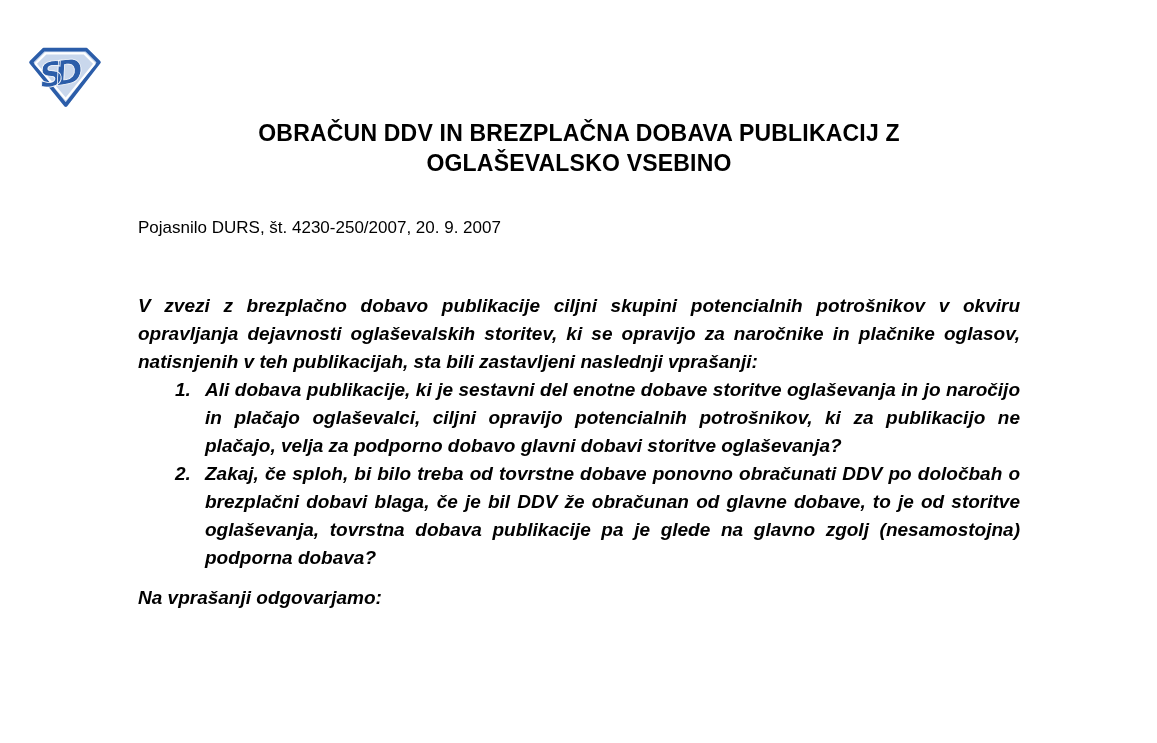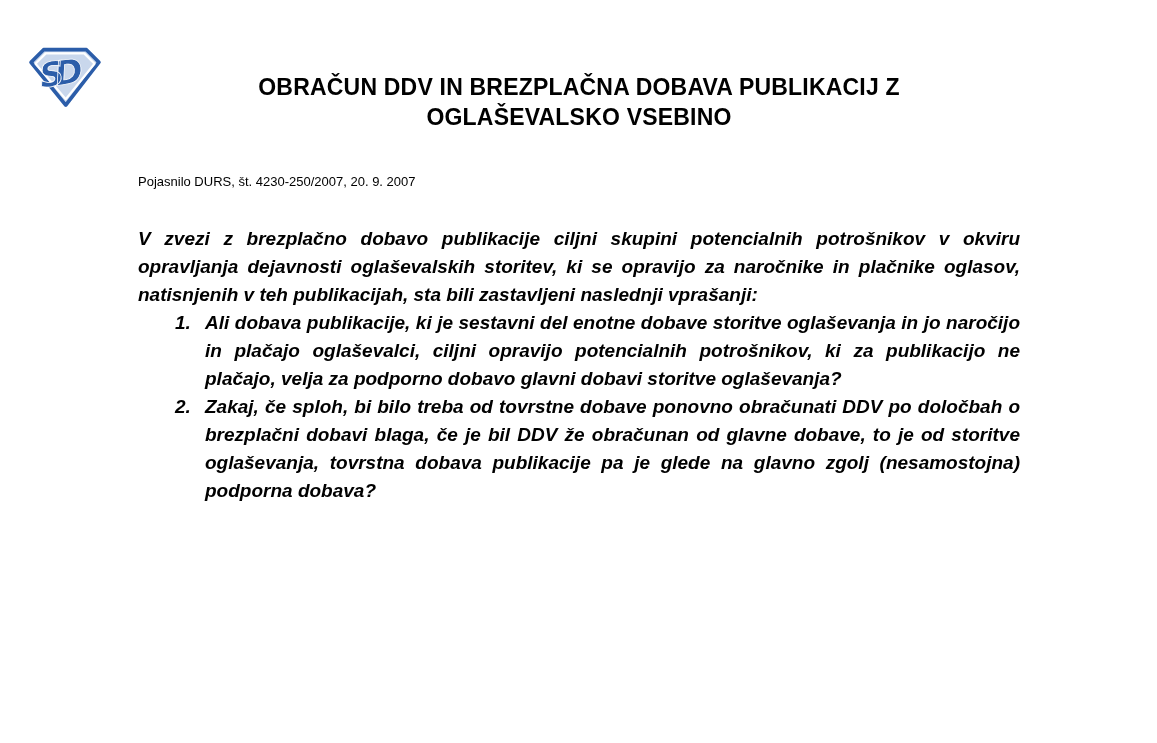--- a/index.html
+++ b/index.html
@@ -14,45 +14,45 @@
   }
   .logo {
     position: absolute;
     left: 28px;
     top: 46px;
     width: 74px;
     height: 62px;
   }
   .logo svg { display: block; width: 100%; height: 100%; }
   .content {
-    padding: 72px 137px 0 138px;
+    padding: 118px 137px 0 138px;
   }
   .title {
     margin: 0 auto;
     max-width: 790px;
     text-align: center;
     font-size: 23px;
     line-height: 30px;
     font-weight: bold;
     letter-spacing: 0.2px;
   }
   .reference {
     margin: 36px 0 15px 0;
-    font-size: 13px;
+    font-size: 17px;
     line-height: 28px;
     font-weight: normal;
   }
   .doc-body {
     font-style: italic;
     font-weight: bold;
     font-size: 19px;
     line-height: 28px;
   }
   .intro {
-    margin: 29px 0 0 0;
+    margin: 50px 0 0 0;
     text-align: justify;
   }
   .questions {
     margin: 0 0 0 37px;
     padding: 0;
     list-style: none;
   }
   .q-row { display: flex; }
   .q-num { flex: 0 0 30px; width: 30px; }
   .q-text { flex: 1; text-align: justify; }
@@ -85,15 +85,16 @@
       <li class="q-row">
         <span class="q-num">1.</span>
         <span class="q-text">Ali dobava publikacije, ki je sestavni del enotne dobave storitve oglaševanja in jo naročijo in plačajo oglaševalci, ciljni opravijo potencialnih potrošnikov, ki za publikacijo ne plačajo, velja za podporno dobavo glavni dobavi storitve oglaševanja?</span>
       </li>
       <li class="q-row">
         <span class="q-num">2.</span>
         <span class="q-text">Zakaj, če sploh, bi bilo treba od tovrstne dobave ponovno obračunati DDV po določbah o brezplačni dobavi blaga, če je bil DDV že obračunan od glavne dobave, to je od storitve oglaševanja, tovrstna dobava publikacije pa je glede na glavno zgolj (nesamostojna) podporna dobava?</span>
       </li>
     </ol>
 
+    <p class="doc-body closing">Na vprašanji odgovarjamo:</p>
 
   </div>
 </div>
 
 </body></html>

